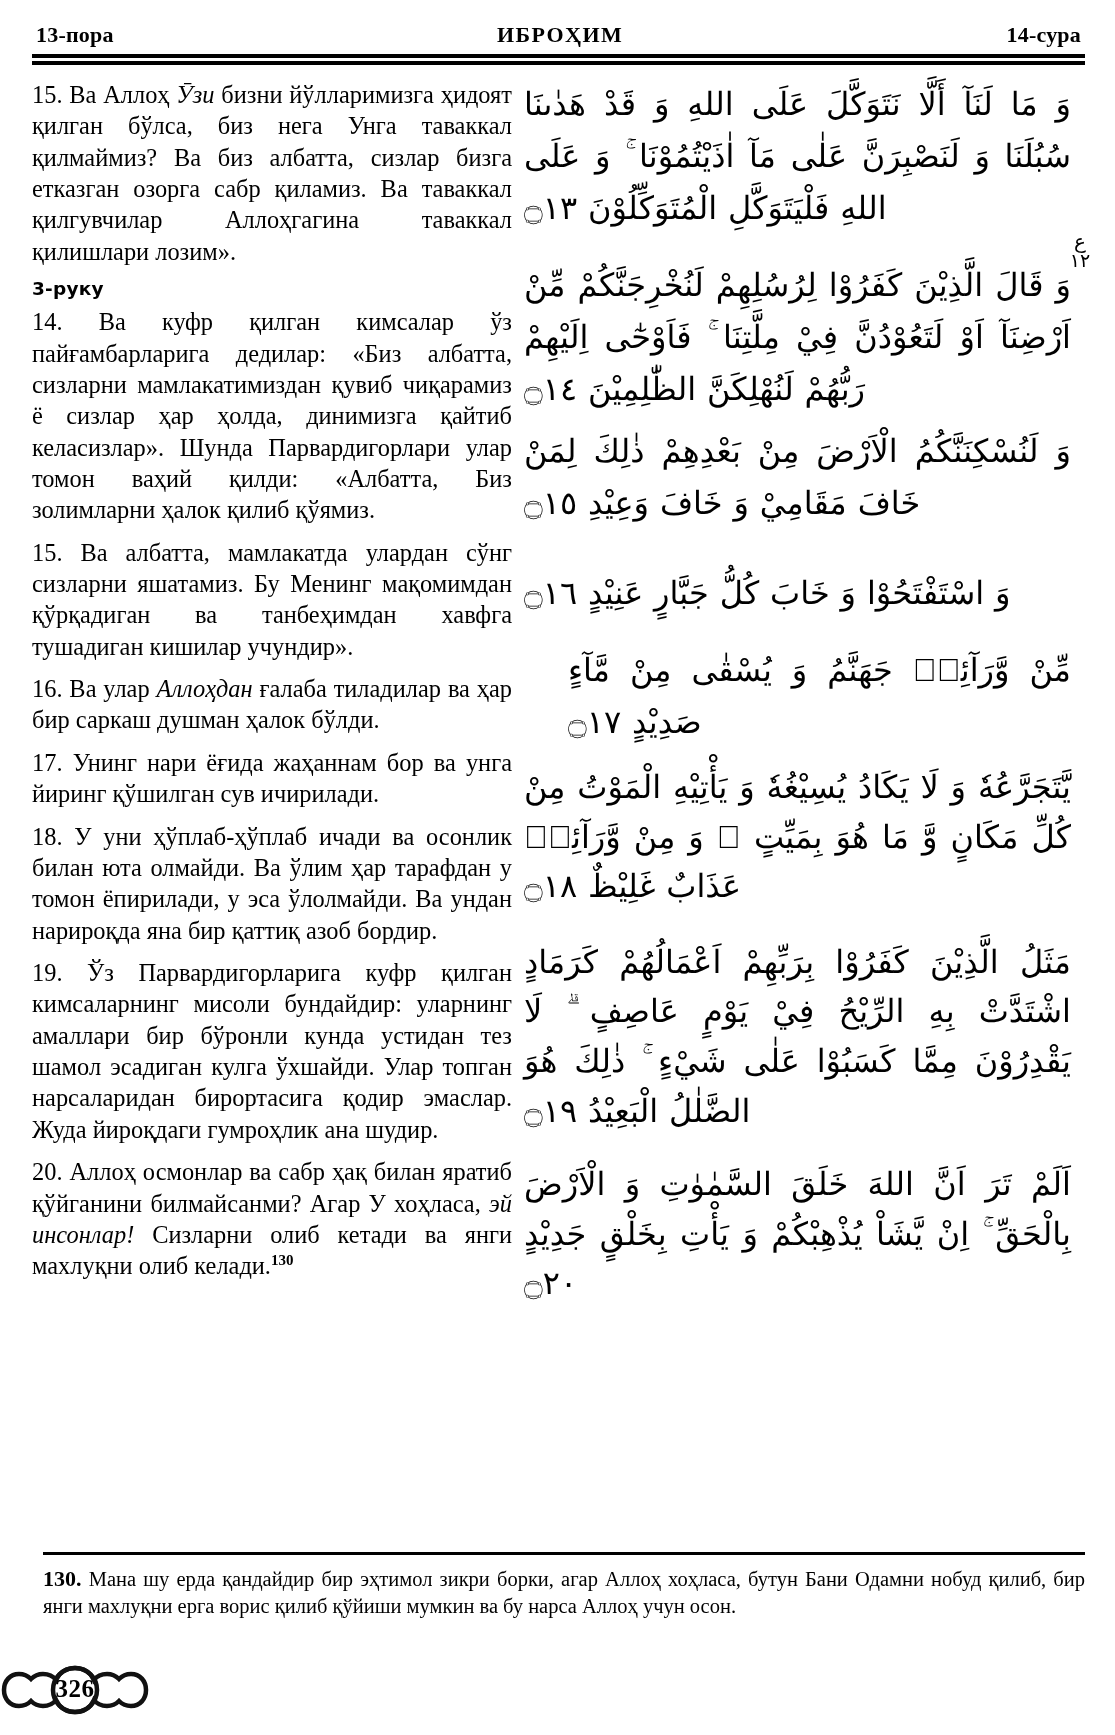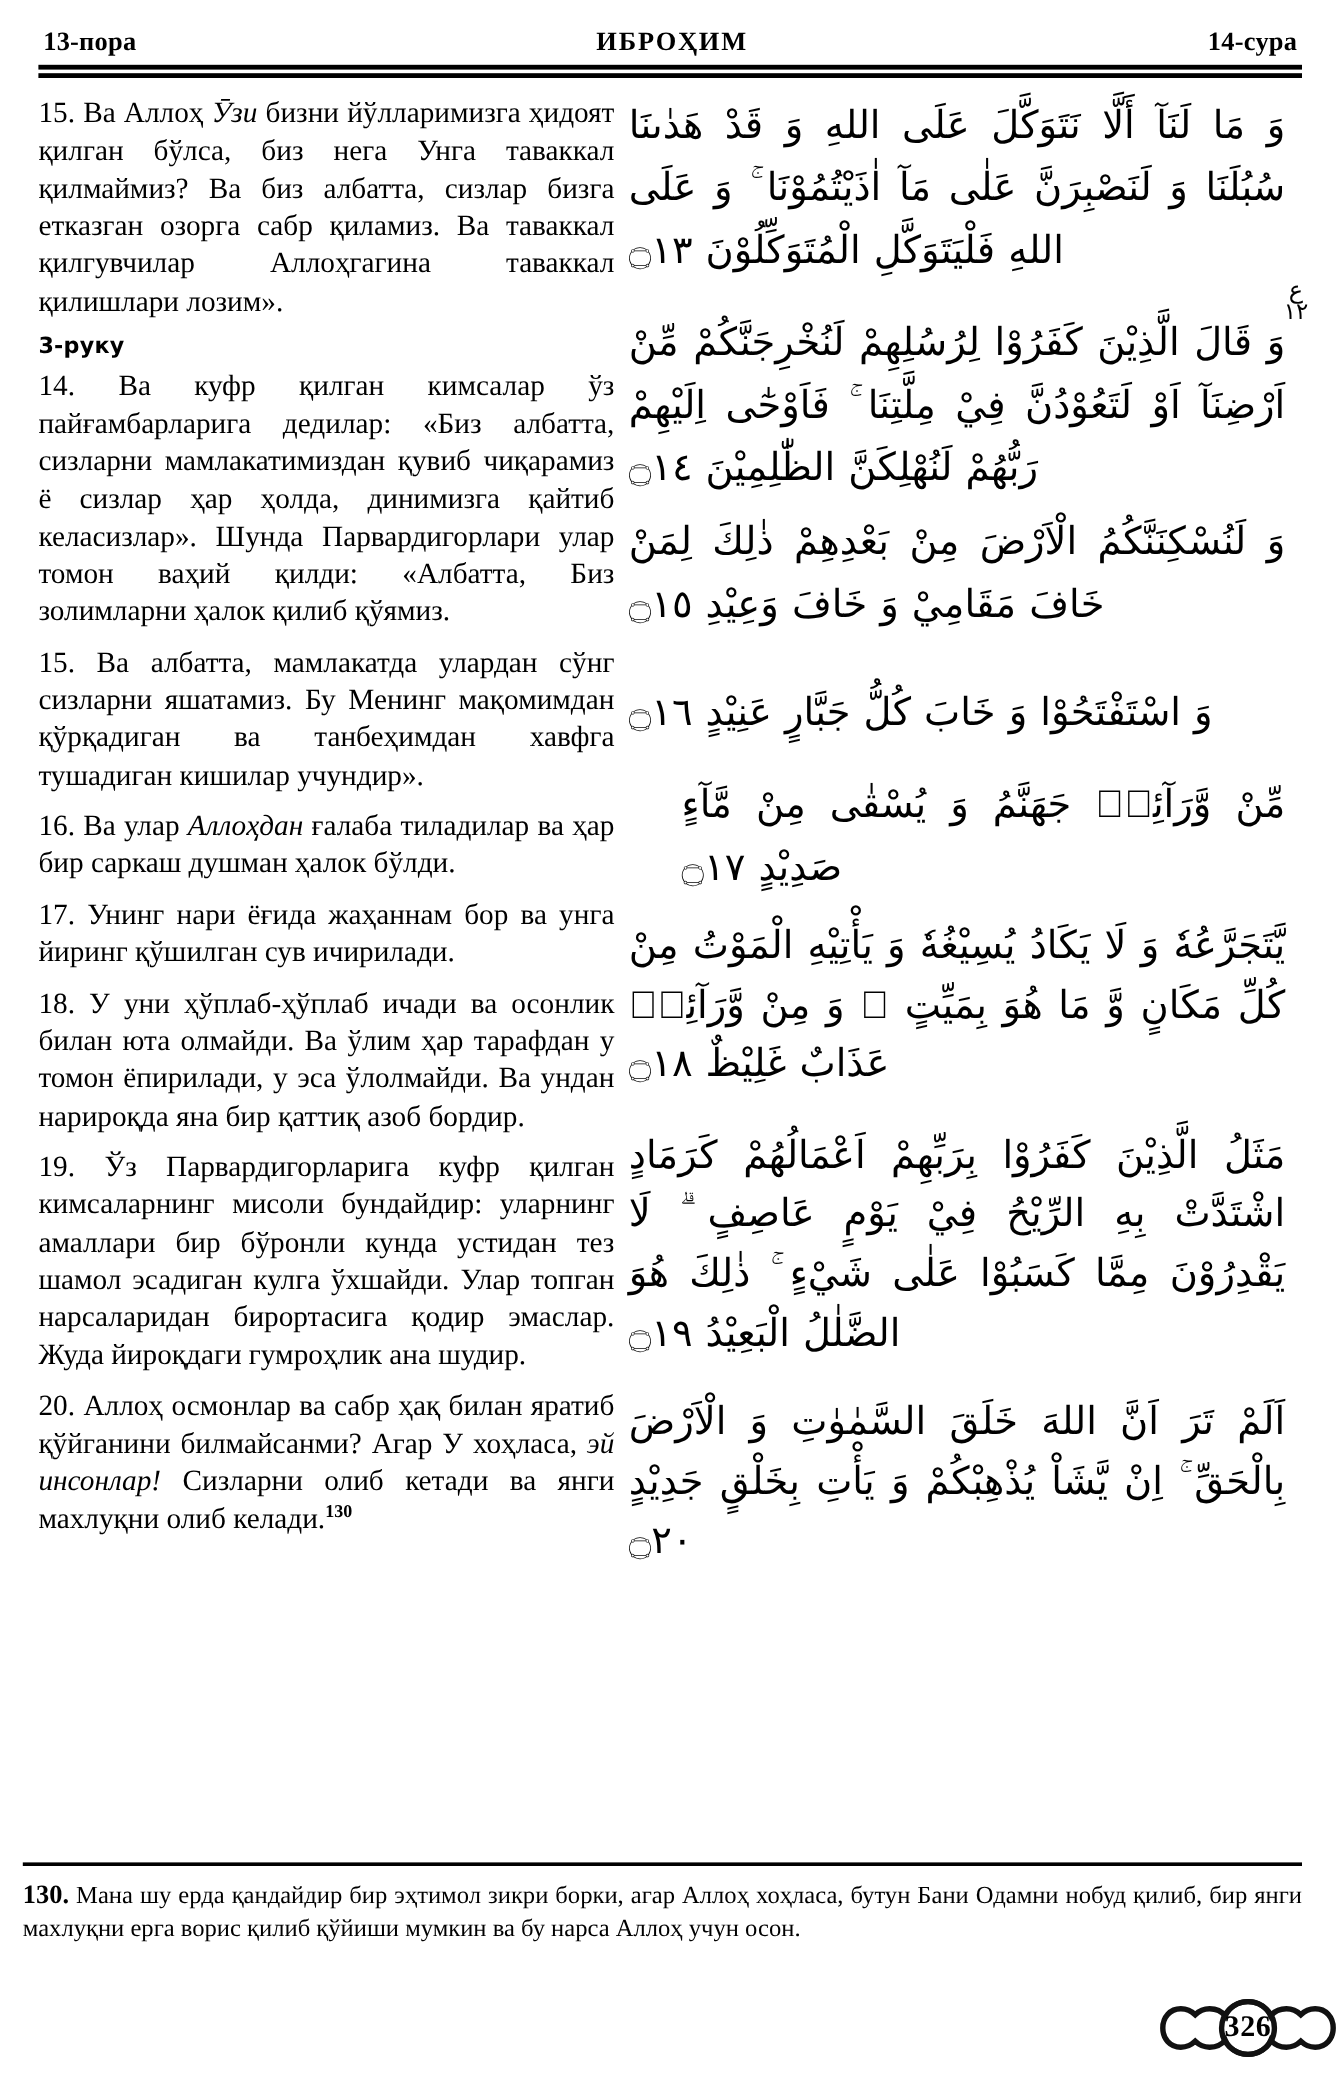--- a/index.html
+++ b/index.html
@@ -113,43 +113,43 @@
     line-height: 1.0;
     text-align: center;
     width: 26px;
   }
   .ruku-mark .g { display:block; font-size: 20px; }
   .ruku-mark .n { display:block; font-size: 19px; }
 
   
   .foot-wrap {
     position: absolute;
-    left: 19px;
+    left: 43px;
     right: 30px;
     top: 1552px;
   }
   .foot-rule {
     border-top: 3px solid #000;
     margin-bottom: 9px;
   }
   .footnote {
     font-size: 20.5px;
     line-height: 1.32;
     text-align: justify;
     margin: 0;
   }
   .footnote b { font-weight: bold; font-size: 22px; }
 
   
   .folio {
     position: absolute;
-    left: 16px; right: 0;
+    left: 0; right: 0;
     top: 1660px;
     display: flex;
-    justify-content: flex-end;
+    justify-content: flex-start;
     align-items: center;
   }
   .folio-orn {
     position: relative;
     width: 150px;
     height: 60px;
     display: flex;
     align-items: center;
     justify-content: center;
   }

